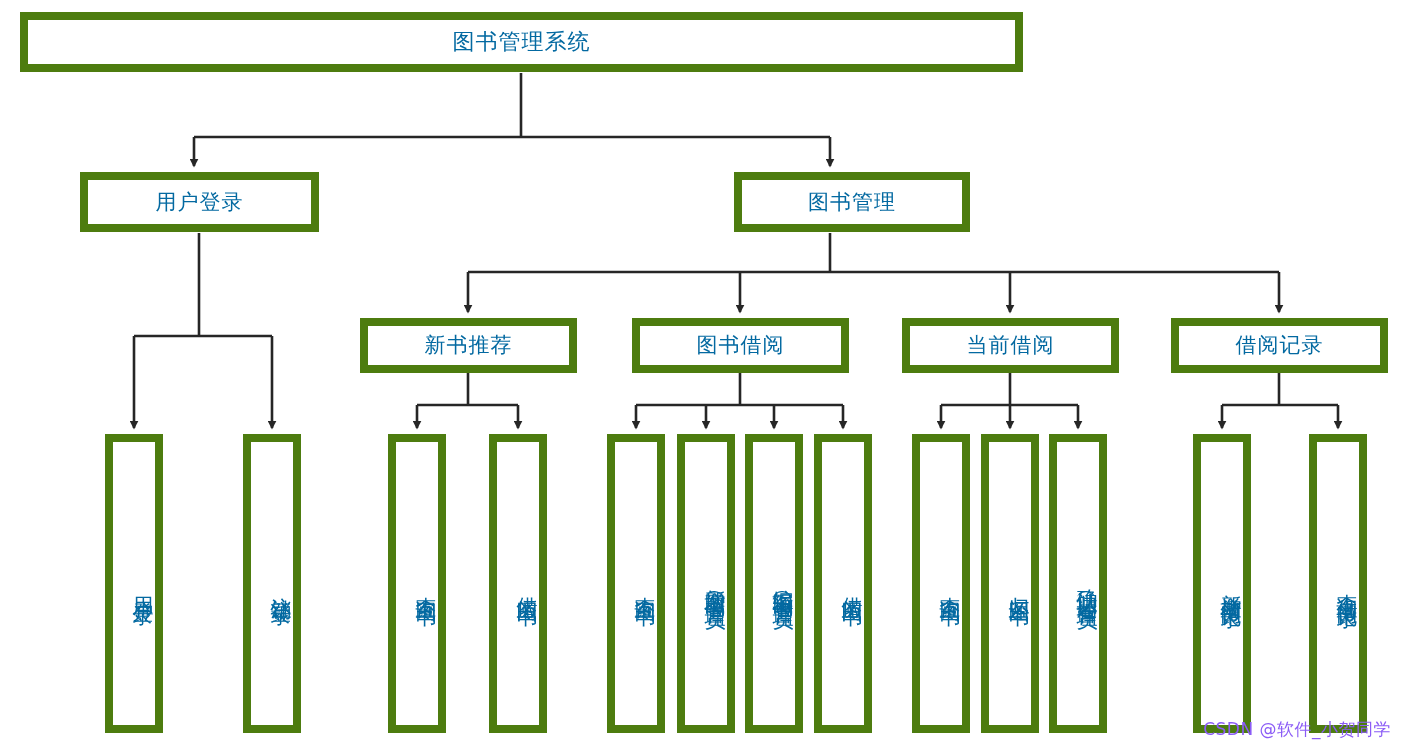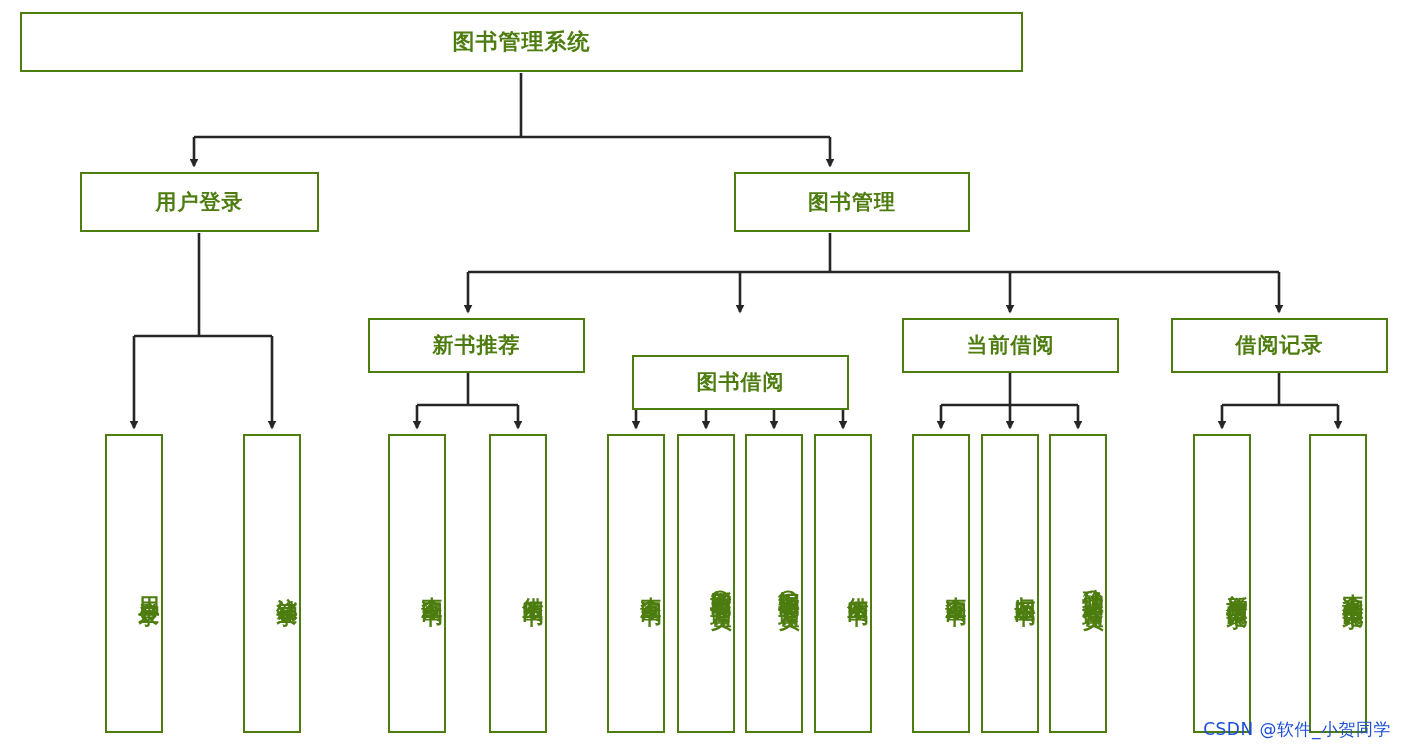--- a/index.html
+++ b/index.html
@@ -23,26 +23,25 @@
     left: 0;
     top: 0;
     width: 1405px;
     height: 747px;
     pointer-events: none;
   }
   .node {
     position: absolute;
     box-sizing: border-box;
     background: #ffffff;
-    border: 2px solid #4d7c0f;
+    border: 8px solid #4d7c0f;
     display: flex;
     align-items: center;
     justify-content: center;
-    color: #4d7c0f;
-    font-weight: bold;
+    color: #0369a1;
   }
   .node.horizontal {
     font-size: 21px;
     letter-spacing: 1px;
   }
   .node.vertical {
     writing-mode: vertical-rl;
     text-orientation: upright;
     font-size: 21px;
     letter-spacing: 3px;
@@ -60,21 +59,21 @@
     text-orientation: upright;
   }
   .node.root {
     font-size: 22px;
   }
   #watermark {
     position: absolute;
     right: 14px;
     bottom: 6px;
     font-size: 17px;
-    color: #1d4ed8;
+    color: #8b5cf6;
     white-space: nowrap;
     letter-spacing: 0.5px;
   }
 </style>
 </head>
 <body>
 
 <div id="diagram-root">
 
   <svg id="edges-layer" viewBox="0 0 1405 747" width="1405" height="747" xmlns="http://www.w3.org/2000/svg">
@@ -132,25 +131,25 @@
   </div>
 
   <div class="node horizontal" style="left:80px; top:172px; width:239px; height:60px;">
     <span class="node-label">用户登录</span>
   </div>
 
   <div class="node horizontal" style="left:712px; top:172px; width:236px; height:60px;margin-left:22px;">
     <span class="node-label">图书管理</span>
   </div>
 
-  <div class="node horizontal" style="left:360px; top:318px; width:217px; height:55px;margin-left:8px;">
+  <div class="node horizontal" style="left:360px; top:318px; width:217px; height:55px;">
     <span class="node-label">新书推荐</span>
   </div>
 
-  <div class="node horizontal" style="left:632px; top:318px; width:217px; height:55px;margin-top:37px;">
+  <div class="node horizontal" style="left:632px; top:318px; width:217px; height:55px;">
     <span class="node-label">图书借阅</span>
   </div>
 
   <div class="node horizontal" style="left:902px; top:318px; width:217px; height:55px;align-items:center;">
     <span class="node-label">当前借阅</span>
   </div>
 
   <div class="node horizontal" style="left:1171px; top:318px; width:217px; height:55px;">
     <span class="node-label">借阅记录</span>
   </div>

